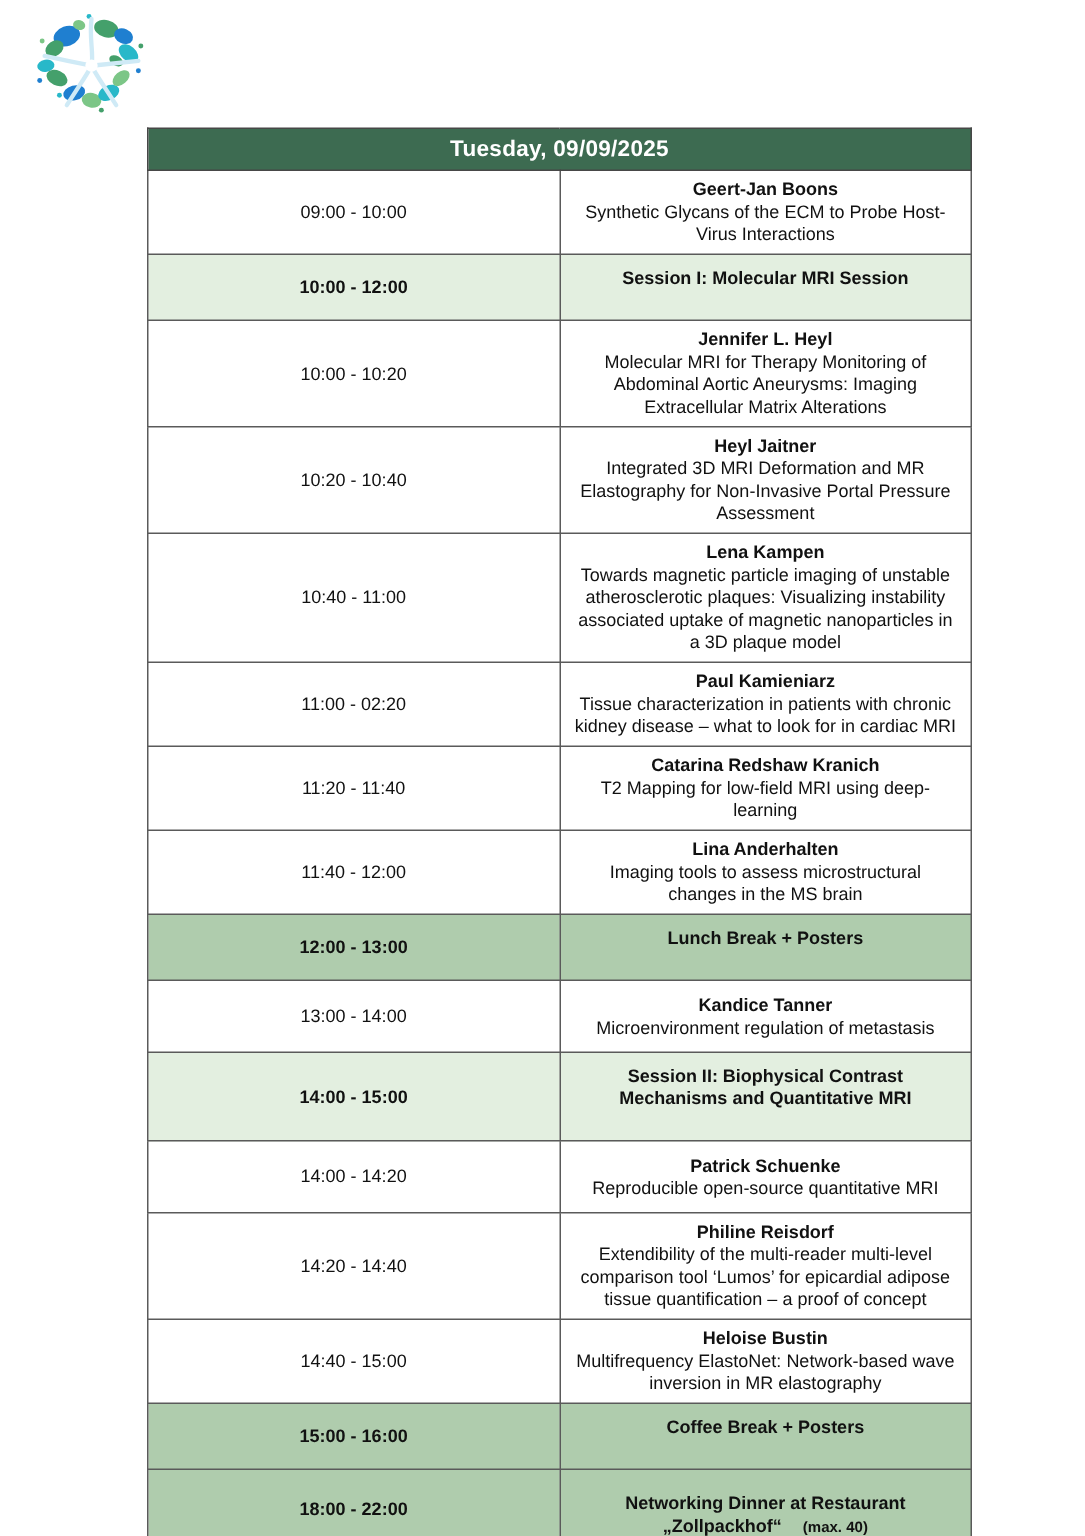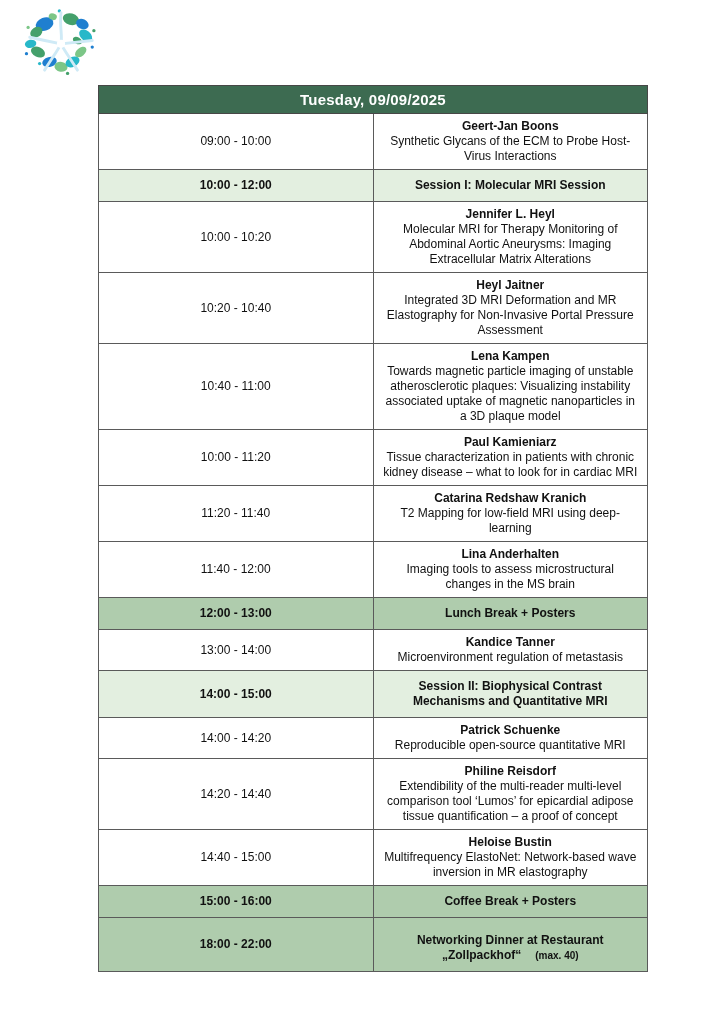--- a/index.html
+++ b/index.html
@@ -39,36 +39,36 @@
   }
   table.schedule td {
     border: 1px solid #5a5a5a;
     font-size: 12px;
     line-height: 1.25;
     vertical-align: middle;
   }
   td.time {
     width: 112px;
     text-align: center;
-    padding: 6px 2px;
+    padding: 16px 2px;
   }
   td.content {
     padding: 5px 9px;
     text-align: center;
   }
   .speaker { font-weight: bold; }
   .talk-title { font-weight: normal; }
   tr.session { background: #e3efe0; }
   tr.break, tr.dinner { background: #afccad; }
   tr.session td.time, tr.break td.time, tr.dinner td.time { font-weight: bold; }
   tr.session td.content, tr.break td.content {
     text-align: center;
     font-weight: bold;
     padding-top: 8px;
-    padding-bottom: 8px;
+    padding-bottom: 20px;
   }
   tr.dinner td.content {
     font-weight: bold;
     padding-top: 15px;
     padding-bottom: 8px;
   }
   tr.session td.time, tr.break td.time, tr.dinner td.time { padding-top: 8px; padding-bottom: 8px; }
   .event-note {
     font-size: 10px;
     font-weight: bold;
@@ -153,21 +153,21 @@
           </td>
         </tr>
         <tr class="talk">
           <td class="time">10:40 - 11:00</td>
           <td class="content">
             <div class="speaker">Lena Kampen</div>
             <div class="talk-title">Towards magnetic particle imaging of unstable atherosclerotic plaques: Visualizing instability associated uptake of magnetic nanoparticles in a 3D plaque model</div>
           </td>
         </tr>
         <tr class="talk">
-          <td class="time">10:00 - 11:20</td>
+          <td class="time">11:00 - 02:20</td>
           <td class="content">
             <div class="speaker">Paul Kamieniarz</div>
             <div class="talk-title">Tissue characterization in patients with chronic kidney disease – what to look for in cardiac MRI</div>
           </td>
         </tr>
         <tr class="talk">
           <td class="time">11:20 - 11:40</td>
           <td class="content">
             <div class="speaker">Catarina Redshaw Kranich</div>
             <div class="talk-title">T2 Mapping for low-field MRI using deep-learning</div>

